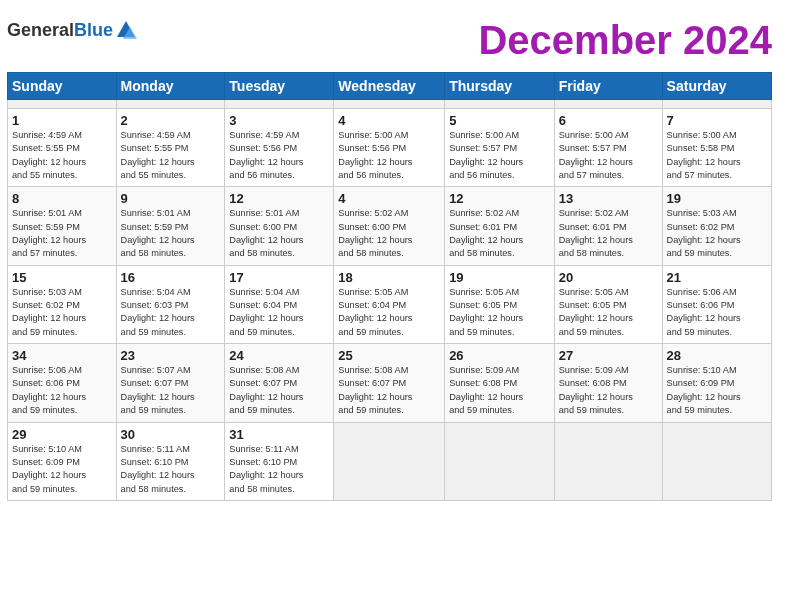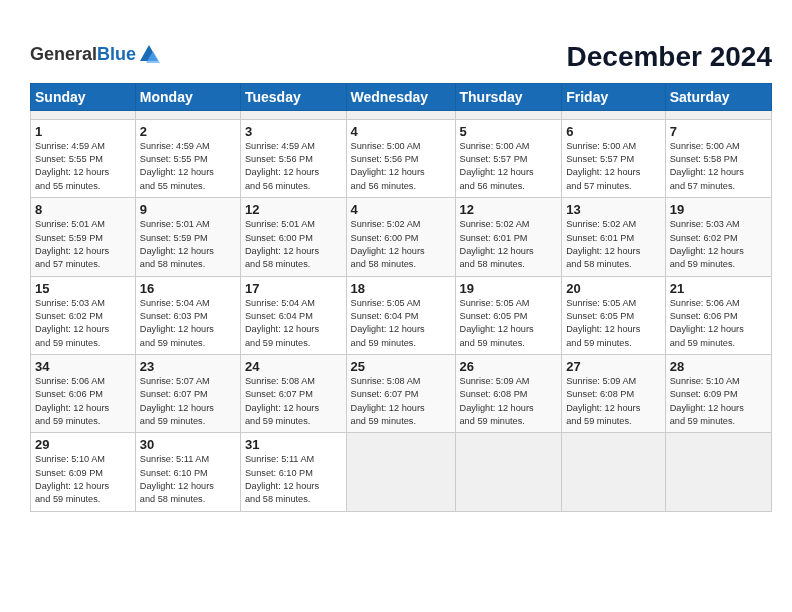--- a/index.html
+++ b/index.html
@@ -6,22 +6,21 @@
     body {
       width: 792px;
       height: 612px;
       font-family: Arial, sans-serif;
       background: #fff;
       overflow: hidden;
     }
     .page {
       width: 792px;
       height: 504px;
-      padding: 18px 20px 14px 30px;
-      margin-top: 24px;
+      padding: 18px 20px 14px 7px;
     }
     .header {
       display: flex;
       justify-content: space-between;
       align-items: flex-start;
       margin-bottom: 10px;
     }
     .logo {
       display: flex;
       flex-direction: column;
@@ -38,23 +37,23 @@
     .logo-blue { color: #1a6bb5; font-size: 18px; }
     .logo-icon {
       width: 22px;
       height: 22px;
       margin-left: 2px;
     }
     .title-block {
       text-align: right;
     }
     .title-block h1 {
-      font-size: 28px;
+      font-size: 40px;
       font-weight: bold;
-      color: #0f172a;
+      color: #a21caf;
       line-height: 1.1;
     }
     .title-block h2 {
       font-size: 15px;
       font-weight: normal;
       color: #444;
     }
     .calendar {
       width: 100%;
       border-collapse: collapse;

